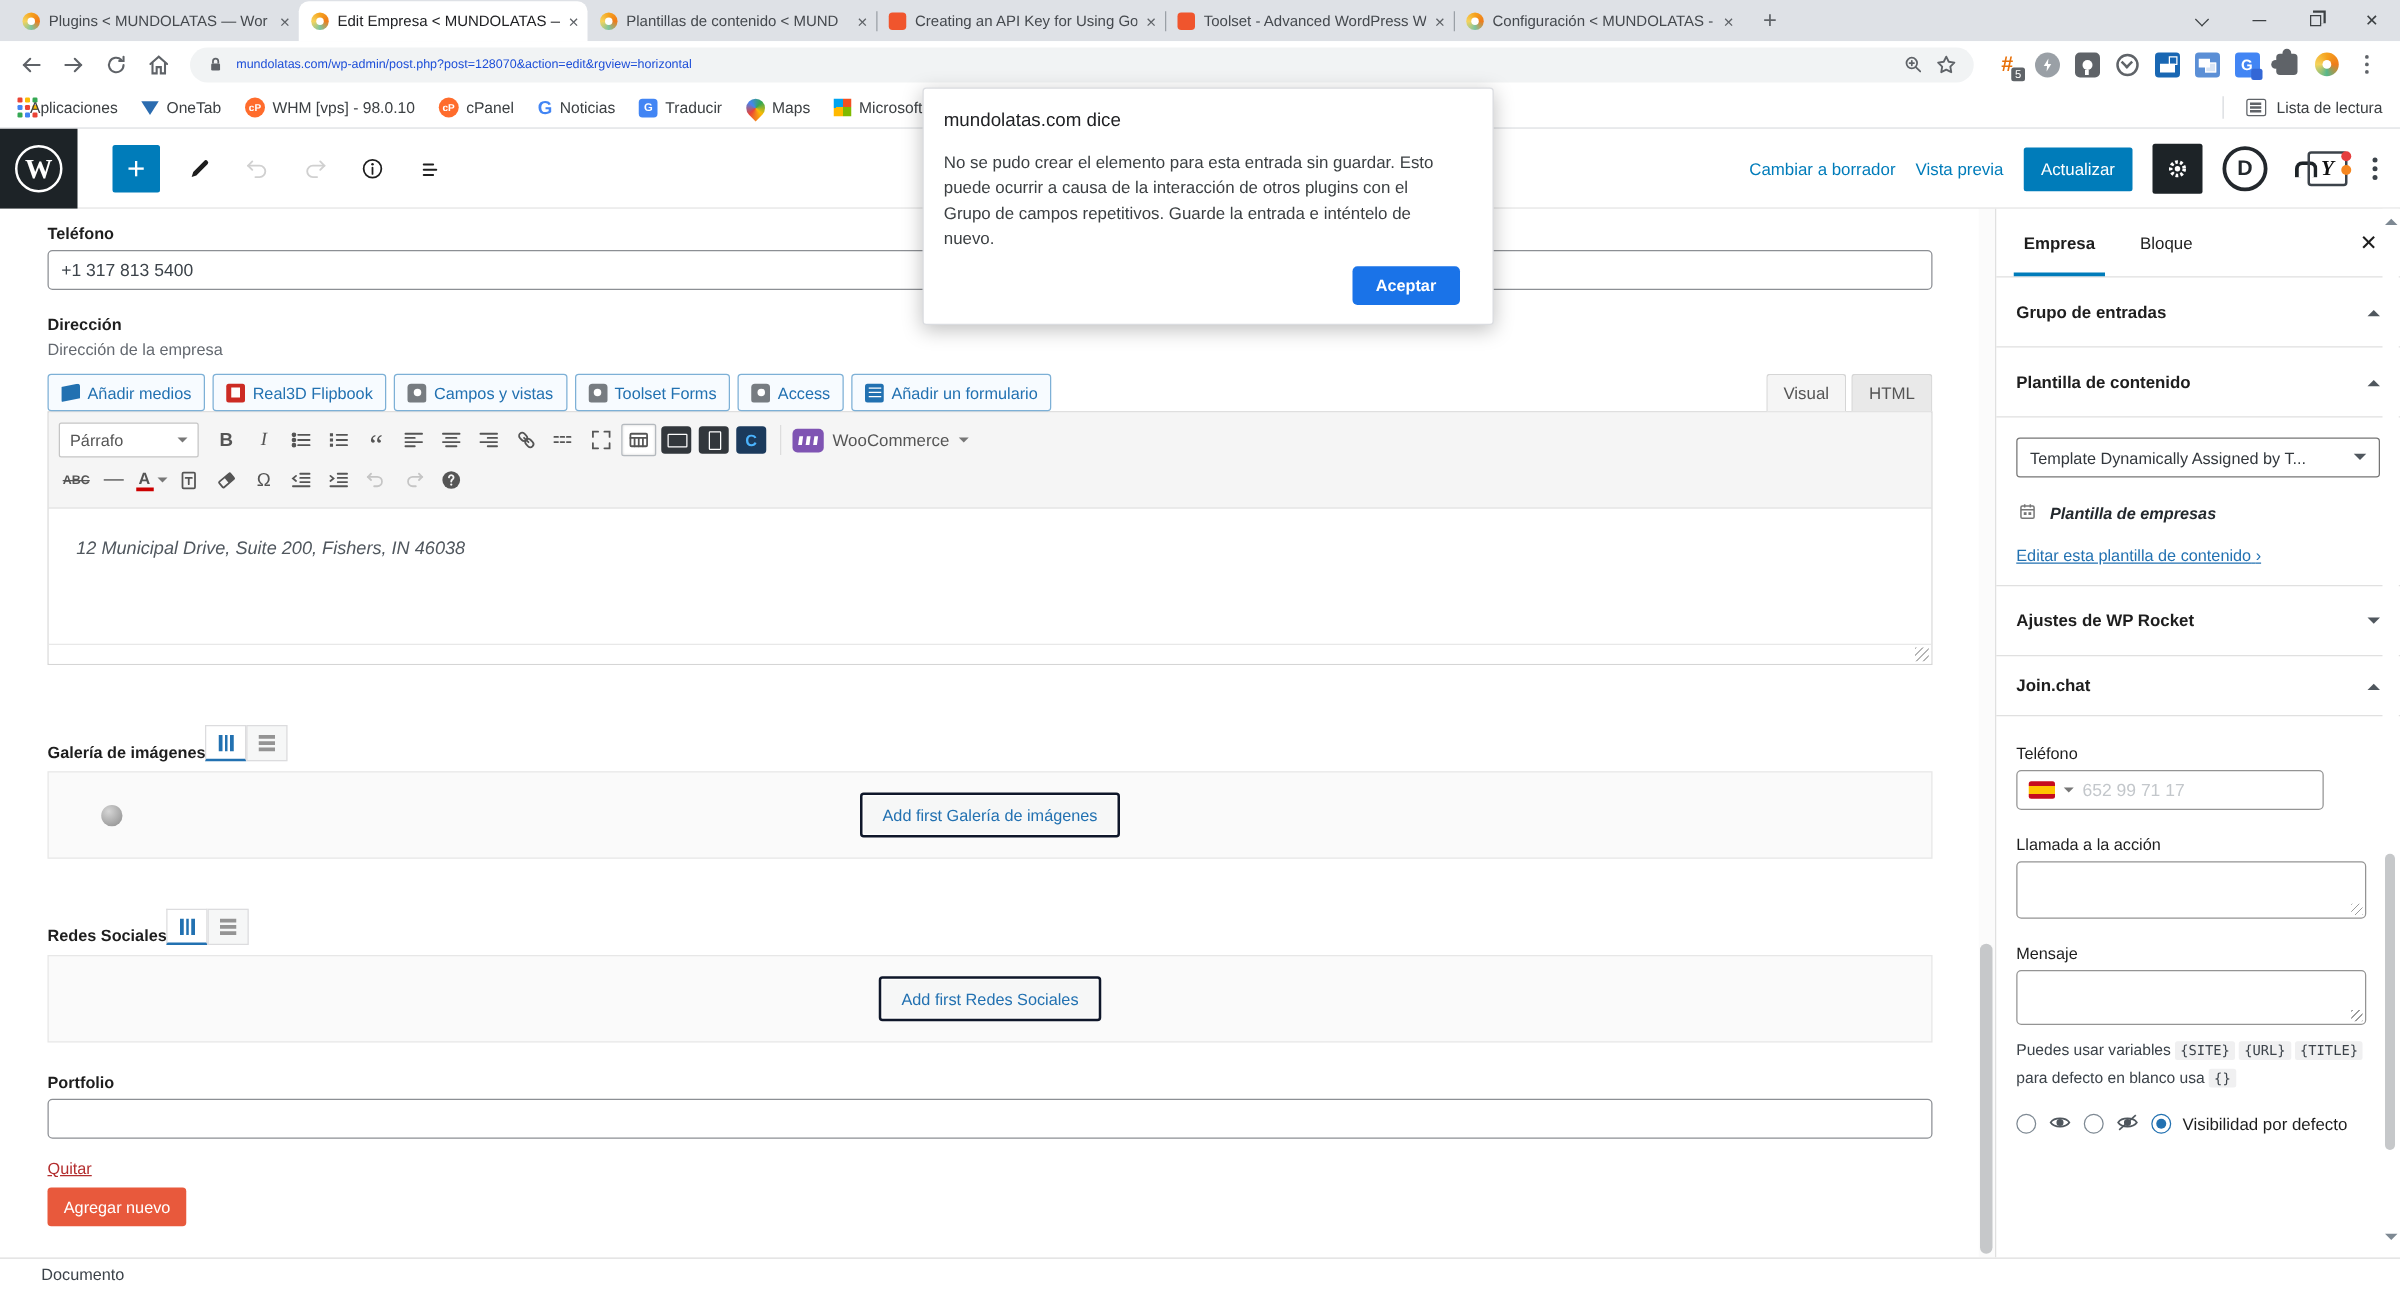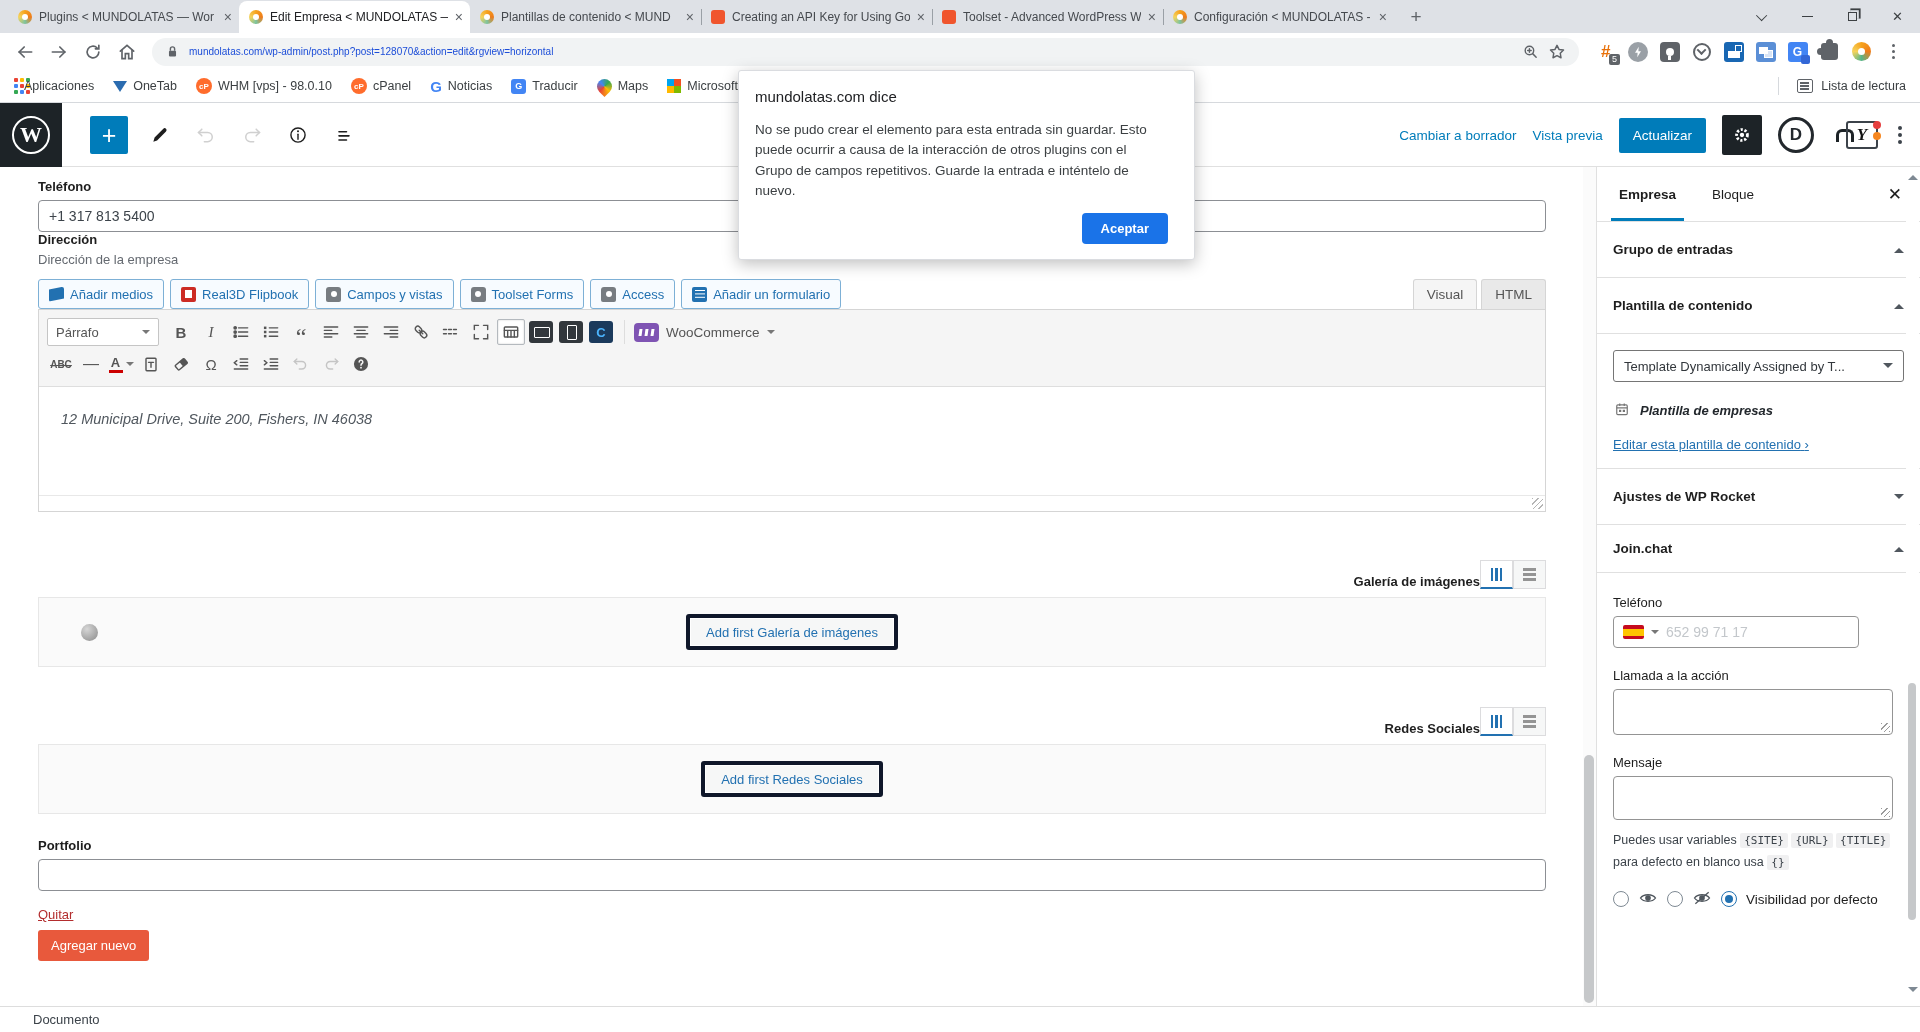--- a/index.html
+++ b/index.html
@@ -88,21 +88,21 @@
 .yoast::before{content:"";position:absolute;right:-5px;top:-2px;width:8px;height:8px;border-radius:50%;background:#e53e3e;}
 .yoast::after{content:"";position:absolute;right:-5px;top:9px;width:8px;height:8px;border-radius:50%;background:#f6861f;}
 .vdots2{display:flex;flex-direction:column;gap:3px;align-items:center;padding:0 4px;}
 .vdots2 i{width:4px;height:4px;border-radius:50%;background:#3c434a;}
 
 
 .main{position:absolute;left:0;top:167px;width:1583px;height:839px;background:#fff;padding:12px 37px 0 38px;overflow:hidden;}
 .flabel{font-size:13px;font-weight:bold;color:#1e1e1e;display:block;}
 .tinput{width:100%;height:32px;border:1px solid #8c8f94;border-radius:4px;padding:0 10px;font-size:14px;color:#3c434a;background:#fff;margin-top:6px;display:block;}
 .desc{font-size:13px;color:#646970;margin-top:5px;}
-.mt20{}
+.mt20{margin-top:20px;}
 .mediarow{display:flex;align-items:flex-end;margin-top:12px;}
 .mbtns{display:flex;gap:6px;flex:1;}
 .mbtn{display:flex;align-items:center;gap:6px;height:30px;padding:0 10px;background:#f7fbff;border:1px solid #7db0d6;border-radius:3px;color:#2271b1;font-size:13px;}
 .mico{width:15px;height:15px;border-radius:2px;flex:none;}
 .mico.media{background:#2271b1;clip-path:polygon(0 20%,100% 0,100% 80%,0 100%);}
 .mico.red{background:#cc2b24;display:flex;align-items:center;justify-content:center;}
 .mico.red::after{content:"";width:7px;height:8px;background:#fff;}
 .mico.gray{background:#777c81;border-radius:3px 3px 2px 2px;position:relative;}
 .mico.gray::after{content:"";position:absolute;left:4.5px;top:4.5px;width:6px;height:6px;border-radius:50%;background:#fff;}
 .mico.clip{background:#2271b1;position:relative;}
@@ -132,32 +132,32 @@
 .darkti.b3{background:#1b3a5c;}
 .darkti.b3::after{content:"C";position:absolute;left:0;top:0;right:0;bottom:0;color:#4bb3fd;font-weight:bold;font-size:13px;display:flex;align-items:center;justify-content:center;}
 .quoteg{font-family:"Liberation Serif",serif;font-size:24px;line-height:0.4;padding-top:12px;color:#555;}
 .strk{font-size:10px;font-weight:bold;text-decoration:line-through;letter-spacing:0;}
 .fontA{display:flex;flex-direction:column;align-items:center;line-height:1;}
 .fontA b{font-size:13px;color:#555;}
 .fontA i{width:14px;height:3px;background:#c00;margin-top:1px;}
 .econtent{height:108px;background:#fff;padding:24px 0 0 22px;font-style:italic;color:#50575e;font-size:14.5px;}
 .estatus{height:16px;border-top:1px solid #e8e8e8;position:relative;background:#fff;}
 .grip{position:absolute;right:2px;bottom:2px;width:11px;height:11px;background:repeating-linear-gradient(135deg,#b5b5b5 0 1px,transparent 1px 4px);}
-.secthead{display:flex;justify-content:flex-end;align-items:flex-end;}
+.secthead{display:flex;justify-content:flex-start;align-items:flex-end;}
 .mtgal{margin-top:48px;}
 .mtred{margin-top:40px;}
 .toggles{display:flex;}
 .tgl{width:33px;height:29px;border:1px solid #dcdcde;background:#f6f7f7;display:flex;align-items:center;justify-content:center;gap:2px;}
 .tgl.on{background:#fff;border-bottom:2px solid #2271b1;}
 .cbar{width:2.6px;height:13px;background:#2271b1;}
 .rbar{width:13px;height:2.6px;background:#949494;margin:1.2px 0;}
 .rbars{display:flex;flex-direction:column;}
 .panel{margin-top:8px;height:70px;background:#fafafa;border:1px solid #e7e7e7;position:relative;display:flex;align-items:center;justify-content:center;}
 .spin{position:absolute;left:42px;width:17px;height:17px;border-radius:50%;background:radial-gradient(circle at 35% 30%,#d6d6d6,#8a8a8a);}
-.addfirst{height:36px;padding:0 16px;background:#f6f7f7;border:4px solid #0f172a;box-shadow:0 0 0 1px #fff inset;border-radius:3px;color:#2271b1;font-size:13px;display:flex;align-items:center;text-align:center;}
+.addfirst{height:36px;padding:0 16px;background:#f6f7f7;border:2px solid #0f172a;box-shadow:0 0 0 1px #fff inset;border-radius:3px;color:#2271b1;font-size:13px;display:flex;align-items:center;text-align:center;}
 .mtpf{margin-top:24px;}
 .quitar{display:inline-block;margin-top:16px;color:#b32d2e;text-decoration:underline;font-size:13px;}
 .agregar{display:inline-flex;margin-top:8px;background:#e8593c;color:#fff;border-radius:3px;padding:8px 13px;font-size:13px;align-items:center;}
 
 
 .footer{position:absolute;left:0;top:1006px;width:1920px;height:26px;background:#fff;border-top:1px solid #ddd;display:flex;align-items:center;padding-left:33px;font-size:13px;color:#3c434a;}
 
 
 .sidebar{position:absolute;left:1596px;top:167px;width:324px;height:839px;background:#fff;border-left:1px solid #e0e0e0;font-size:13px;}
 .stabs{height:55px;border-bottom:1px solid #e0e0e0;display:flex;align-items:stretch;padding:0 4px;position:relative;}

